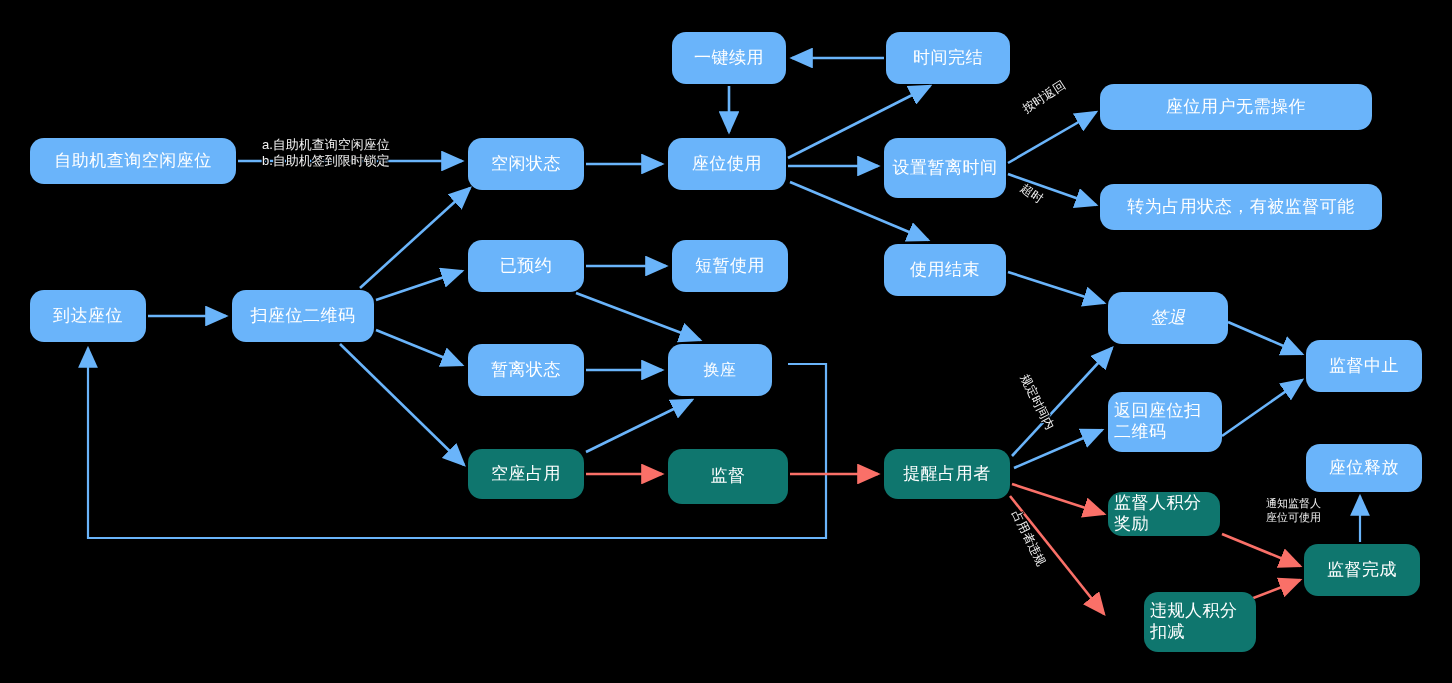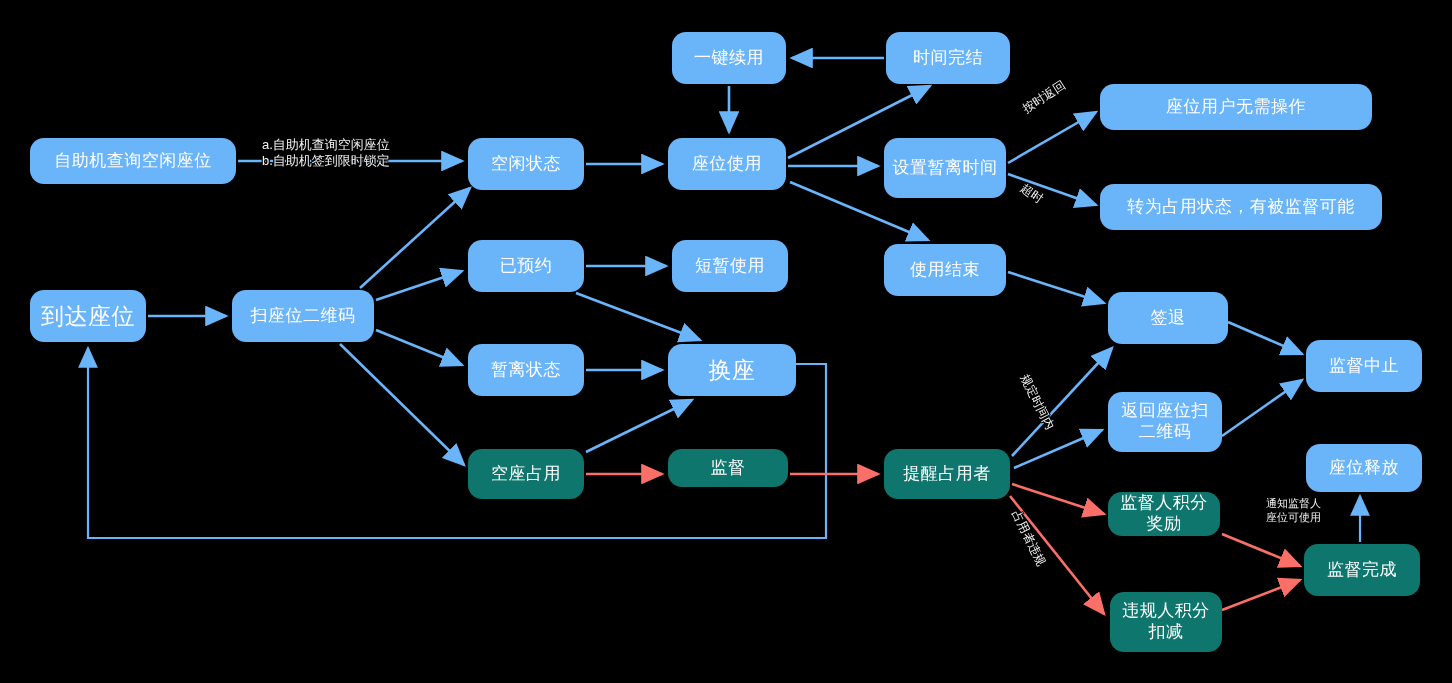--- a/index.html
+++ b/index.html
@@ -21,21 +21,20 @@
     width: 1452px;
     height: 683px;
     pointer-events: none;
   }
   .node {
     position: absolute;
     box-sizing: border-box;
     display: flex;
     align-items: center;
     justify-content: center;
-    text-align: center;
     color: #ffffff;
     border-radius: 14px;
     line-height: 1.22;
     padding: 2px 6px;
     letter-spacing: 0.5px;
     user-select: none;
   }
   .node.blue { background: #6ab4fa; }
   .node.red  { background: #0f766e; }
   .edge-label {
@@ -107,43 +106,43 @@
       <path d="M790,474 L878,474"></path>
       <path d="M1012,484 L1104,514"></path>
       <path d="M1010,496 L1104,614"></path>
       <path d="M1222,534 L1300,566"></path>
       <path d="M1222,610 L1300,580"></path>
     </g>
   </svg>
 
   <div id="nodes-host">
       <div class="node blue" style="left: 30px; top: 138px; width: 206px; height: 46px; font-size: 17px;">自助机查询空闲座位</div>
-      <div class="node blue" style="left: 30px; top: 290px; width: 116px; height: 52px; font-size: 23px;">到达座位</div>
+      <div class="node blue" style="left: 30px; top: 290px; width: 116px; height: 52px; font-size: 17px;">到达座位</div>
       <div class="node blue" style="left: 232px; top: 290px; width: 142px; height: 52px; font-size: 17px;">扫座位二维码</div>
       <div class="node blue" style="left: 468px; top: 138px; width: 116px; height: 52px; font-size: 17px;">空闲状态</div>
       <div class="node blue" style="left: 668px; top: 138px; width: 118px; height: 52px; font-size: 17px;">座位使用</div>
       <div class="node blue" style="left: 672px; top: 32px; width: 114px; height: 52px; font-size: 17px;">一键续用</div>
       <div class="node blue" style="left: 886px; top: 32px; width: 124px; height: 52px; font-size: 17px;">时间完结</div>
       <div class="node blue" style="left: 884px; top: 138px; width: 122px; height: 60px; font-size: 17px;">设置暂离时间</div>
       <div class="node blue" style="left: 1100px; top: 84px; width: 272px; height: 46px; font-size: 17px;">座位用户无需操作</div>
       <div class="node blue" style="left: 1100px; top: 184px; width: 282px; height: 46px; font-size: 17px;">转为占用状态，有被监督可能</div>
       <div class="node blue" style="left: 884px; top: 244px; width: 122px; height: 52px; font-size: 17px;">使用结束</div>
       <div class="node blue" style="left: 468px; top: 240px; width: 116px; height: 52px; font-size: 17px;">已预约</div>
       <div class="node blue" style="left: 672px; top: 240px; width: 116px; height: 52px; font-size: 17px;">短暂使用</div>
       <div class="node blue" style="left: 468px; top: 344px; width: 116px; height: 52px; font-size: 17px;">暂离状态</div>
-      <div class="node blue" style="left: 668px; top: 344px; width: 128px; height: 52px; font-size: 23px;">换座</div>
+      <div class="node blue" style="left: 668px; top: 344px; width: 104px; height: 52px; font-size: 16px;">换座</div>
       <div class="node red" style="left: 468px; top: 449px; width: 116px; height: 50px; font-size: 17px;">空座占用</div>
-      <div class="node red" style="left: 668px; top: 449px; width: 120px; height: 38px; font-size: 17px;">监督</div>
+      <div class="node red" style="left: 668px; top: 449px; width: 120px; height: 55px; font-size: 17px;">监督</div>
       <div class="node red" style="left: 884px; top: 449px; width: 126px; height: 50px; font-size: 17px;">提醒占用者</div>
-      <div class="node blue" style="left: 1108px; top: 292px; width: 120px; height: 52px; font-size: 17px;">签退</div>
+      <div class="node blue" style="left: 1108px; top: 292px; width: 120px; height: 52px; font-size: 17px; font-style: italic;">签退</div>
       <div class="node blue" style="left: 1108px; top: 392px; width: 114px; height: 60px; font-size: 17px;">返回座位扫二维码</div>
       <div class="node blue" style="left: 1306px; top: 340px; width: 116px; height: 52px; font-size: 17px;">监督中止</div>
       <div class="node blue" style="left: 1306px; top: 444px; width: 116px; height: 48px; font-size: 17px;">座位释放</div>
       <div class="node red" style="left: 1108px; top: 492px; width: 112px; height: 44px; font-size: 17px;">监督人积分奖励</div>
-      <div class="node red" style="left: 1110px; top: 592px; width: 112px; height: 60px; font-size: 17px;">违规人积分扣减</div>
+      <div class="node red" style="left: 1144px; top: 592px; width: 112px; height: 60px; font-size: 17px;">违规人积分扣减</div>
       <div class="node red" style="left: 1304px; top: 544px; width: 116px; height: 52px; font-size: 17px;">监督完成</div>
     </div>
   <div id="labels-host">
       <div class="edge-label" style="left: 262px; top: 137px; font-size: 13px; text-align: left; white-space: pre;">a.自助机查询空闲座位
 b.自助机签到限时锁定</div>
       <div class="edge-label" style="left: 1020px; top: 104px; font-size: 12px; text-align: center; transform: rotate(-33deg); transform-origin: left top; white-space: pre;">按时返回</div>
       <div class="edge-label" style="left: 1026px; top: 181px; font-size: 12px; text-align: center; transform: rotate(34deg); transform-origin: left top; white-space: pre;">超时</div>
       <div class="edge-label" style="left: 1030px; top: 372px; font-size: 12px; text-align: center; transform: rotate(63deg); transform-origin: left top; white-space: pre;">规定时间内</div>
       <div class="edge-label" style="left: 1022px; top: 508px; font-size: 12px; text-align: center; transform: rotate(64deg); transform-origin: left top; white-space: pre;">占用者违规</div>
       <div class="edge-label" style="left: 1266px; top: 497px; font-size: 11px; text-align: center; white-space: pre;">通知监督人

